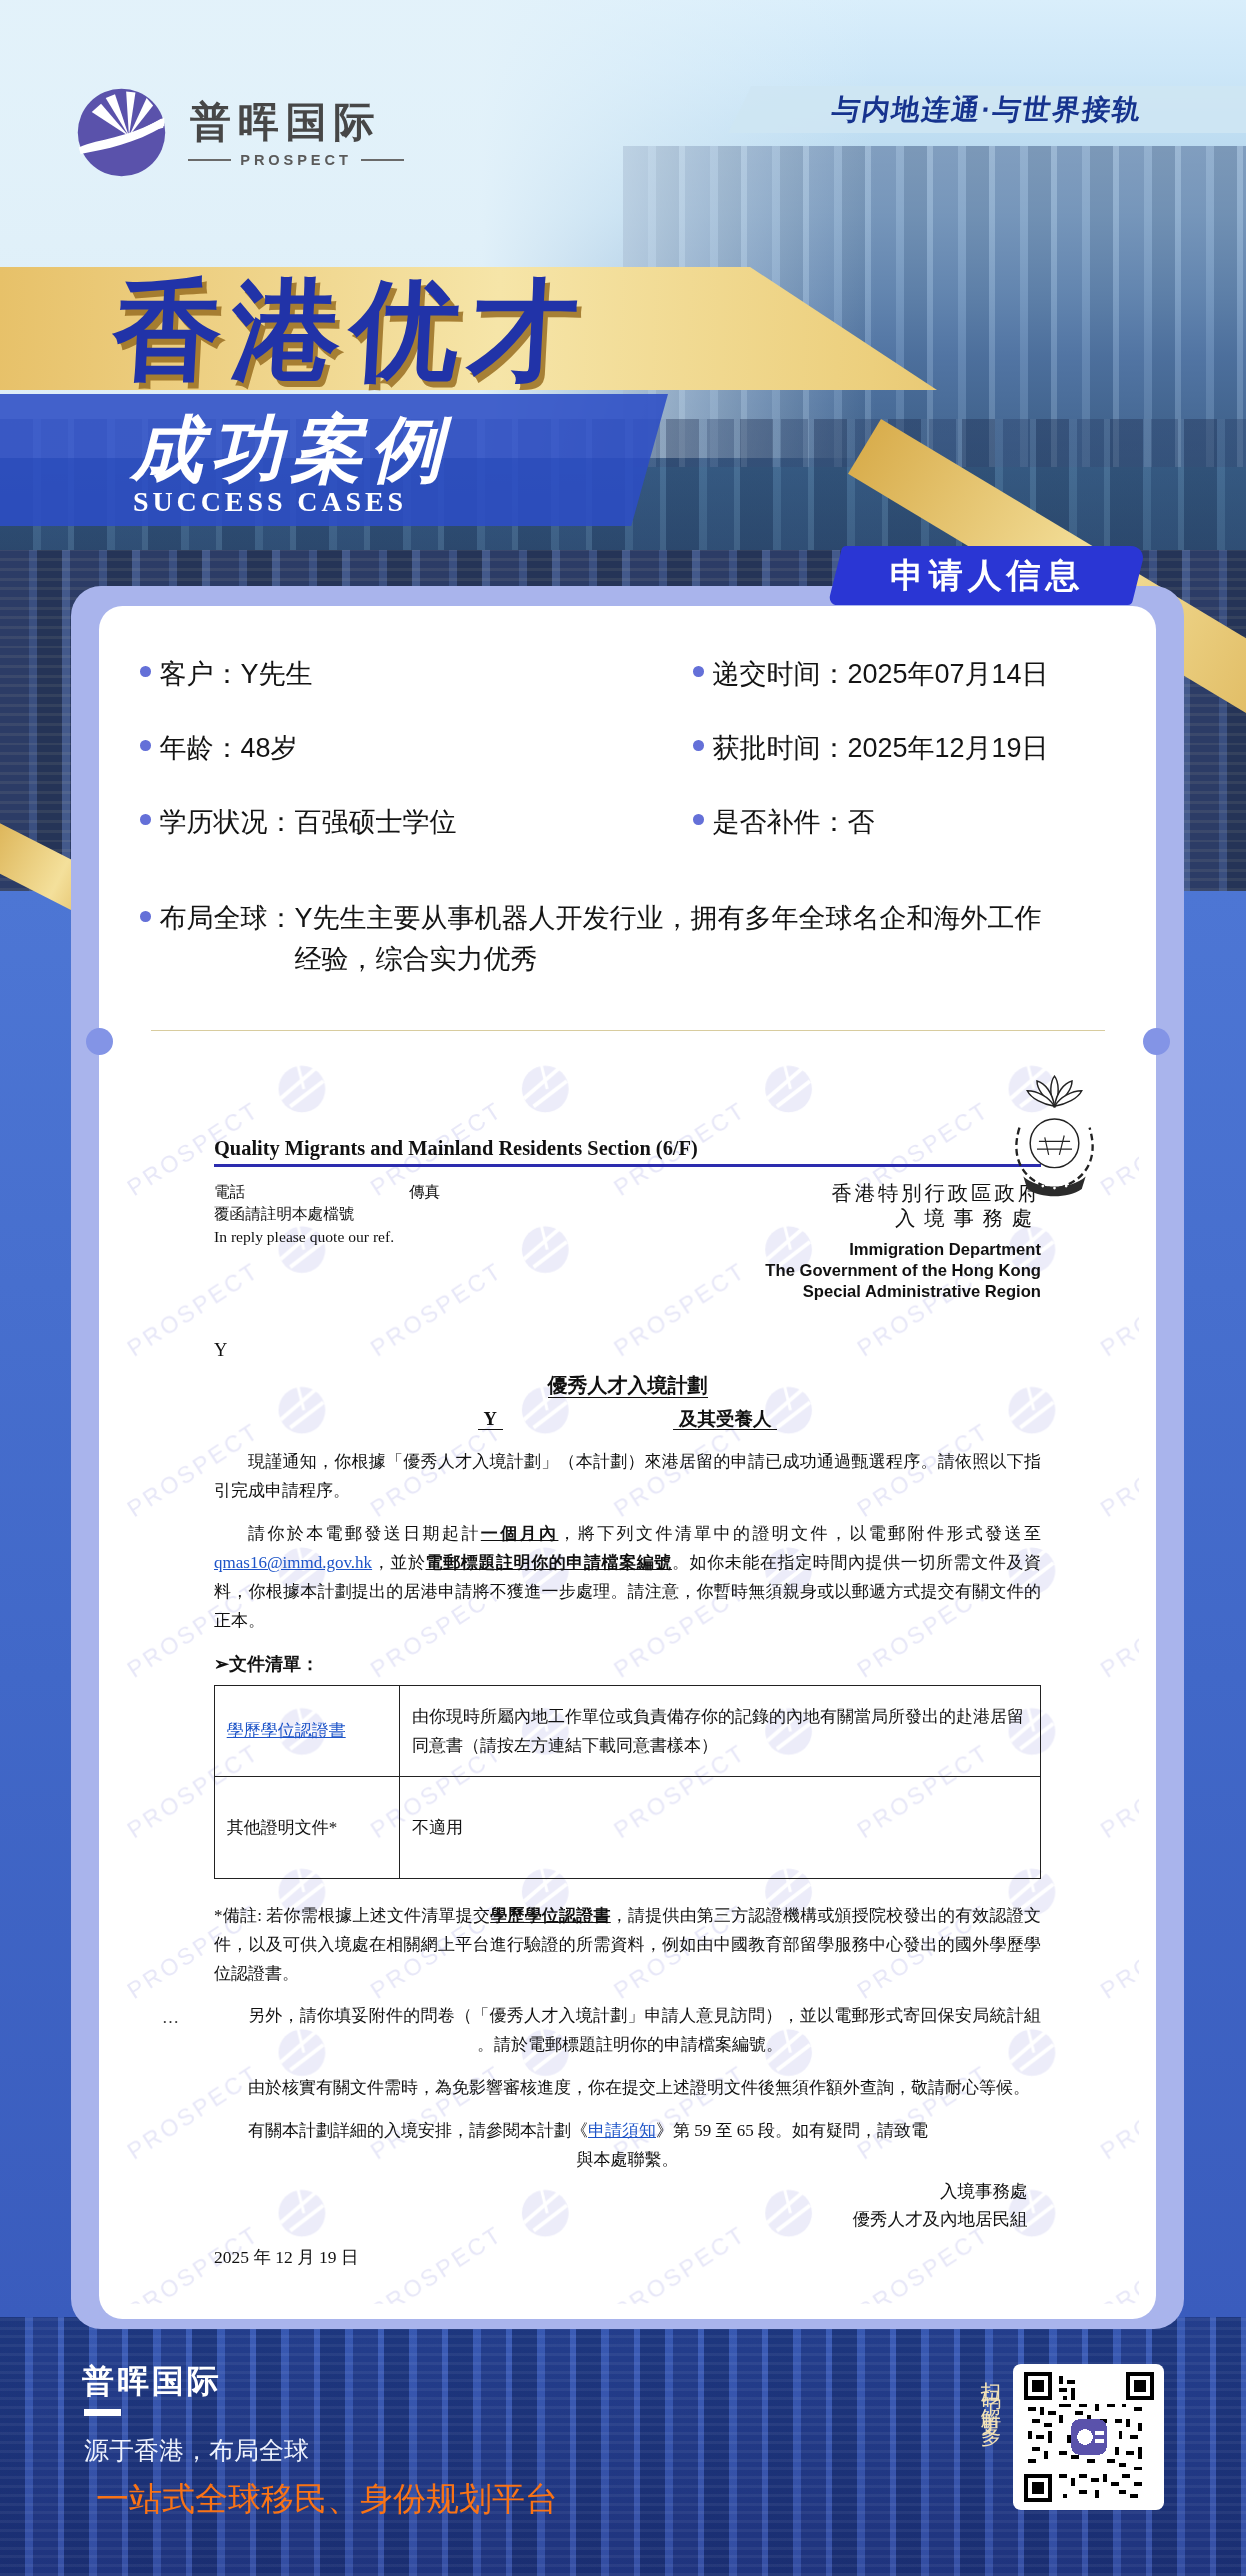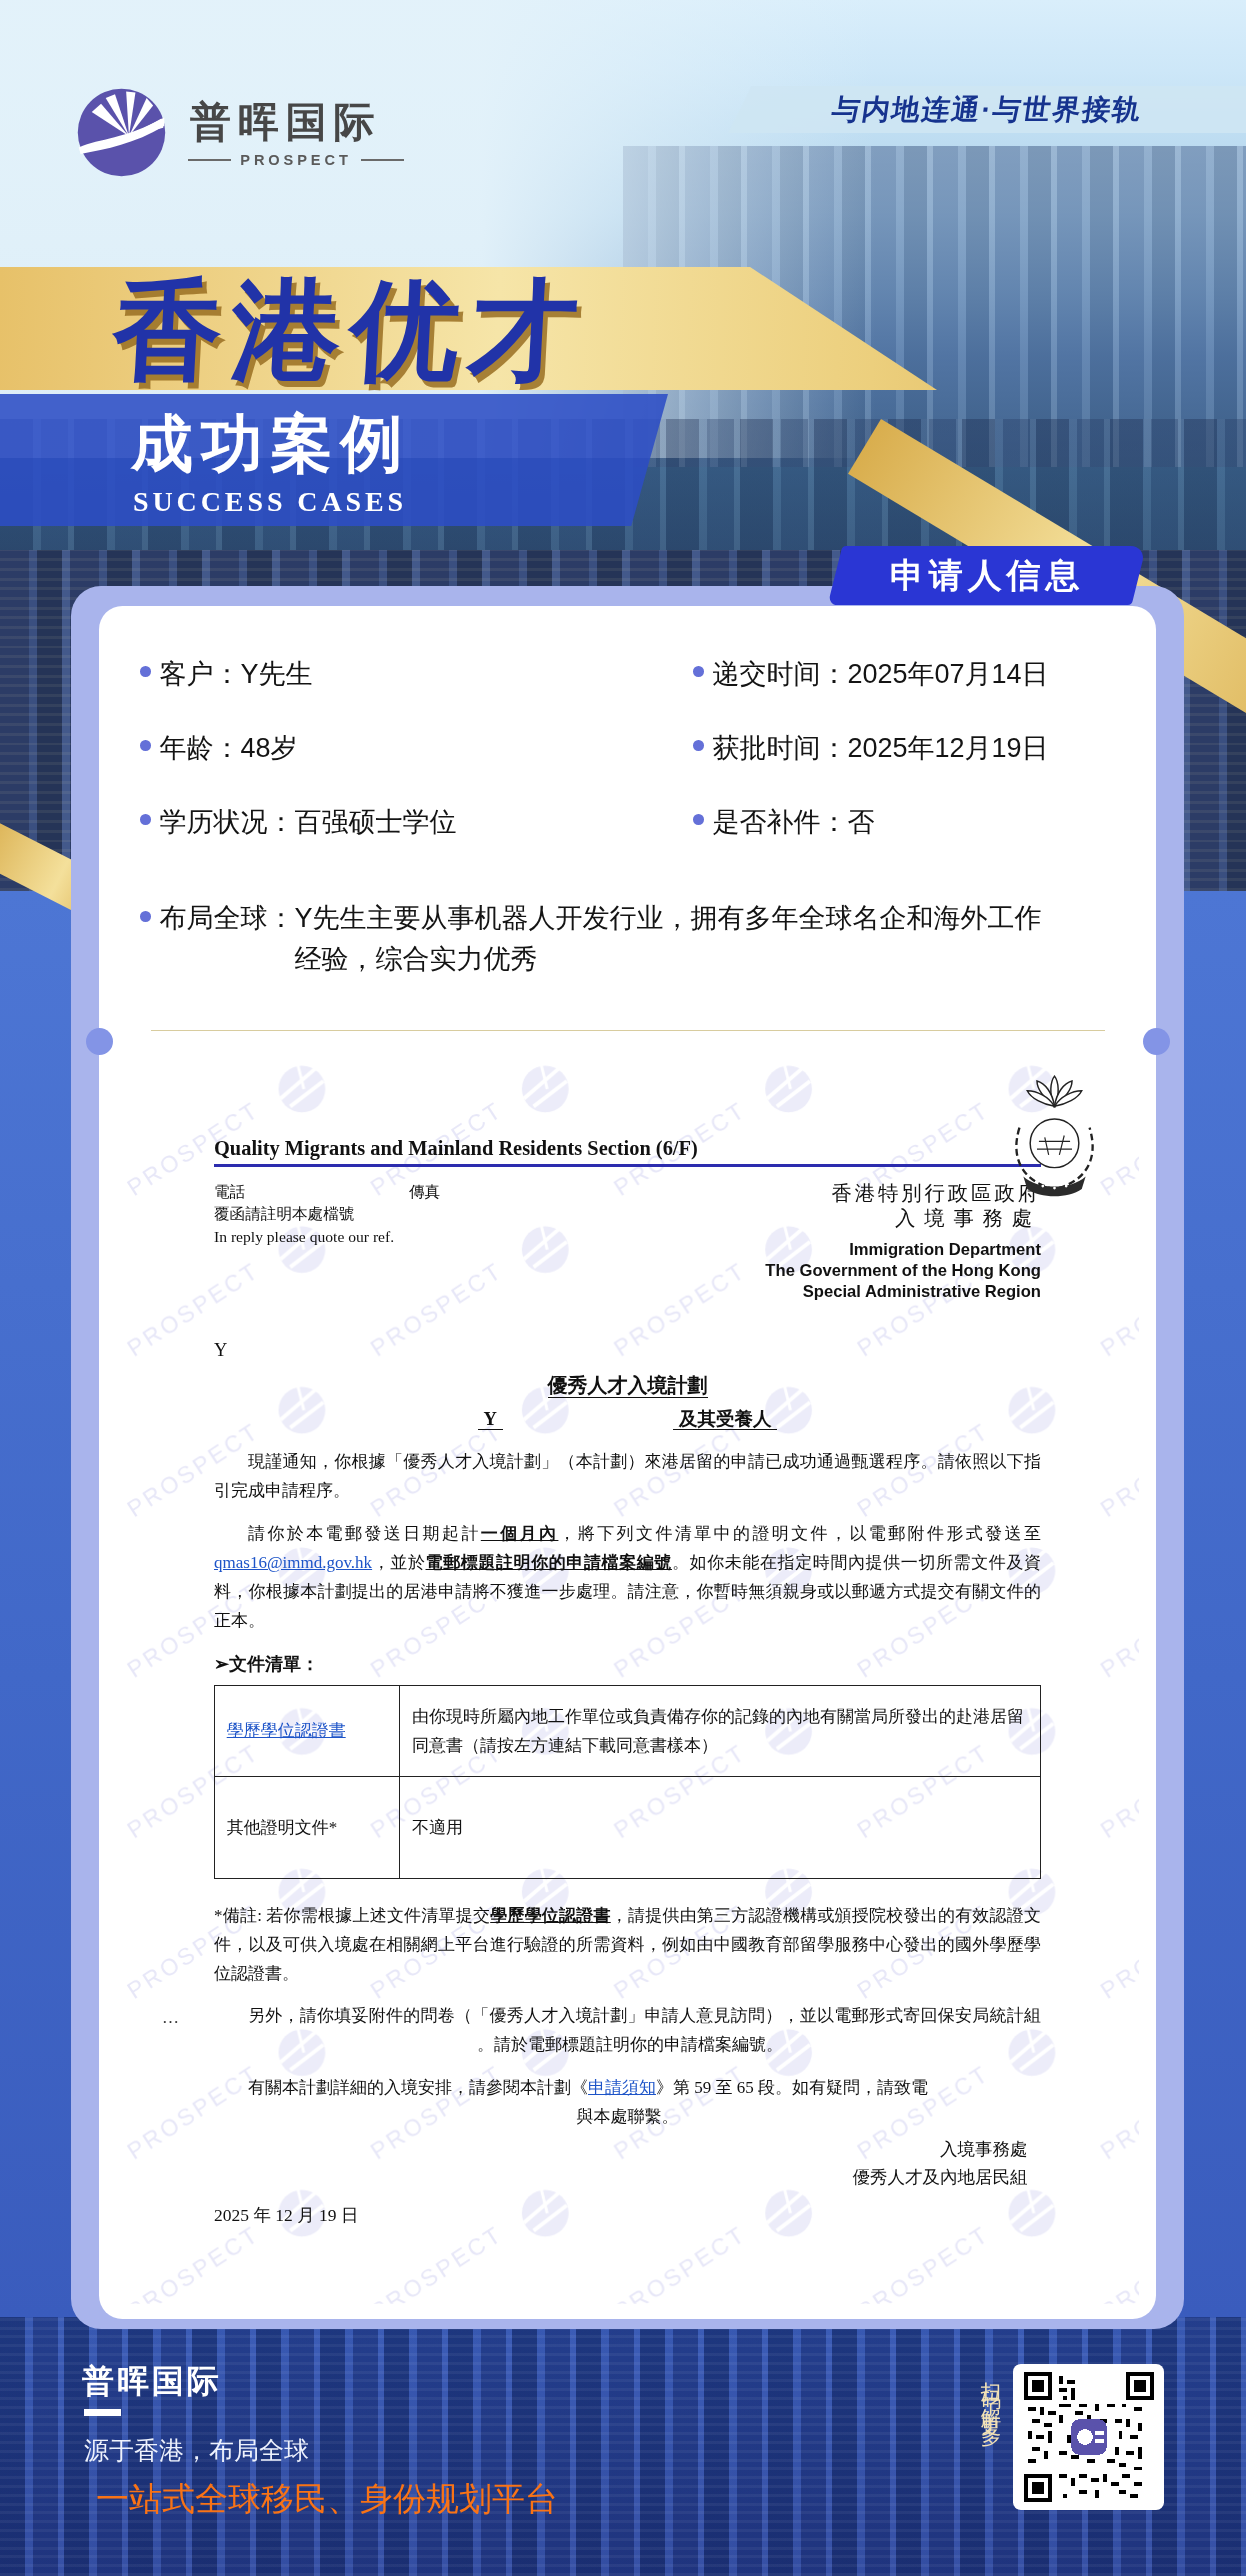--- a/index.html
+++ b/index.html
@@ -47,22 +47,22 @@
     display:flex;align-items:center;justify-content:center;}
   .tagline-band span{font-size:28px;font-weight:800;color:#16338e;letter-spacing:1.9px;transform:skewX(-8deg);}
   .gold-band{position:absolute;left:0;top:267px;width:1246px;height:123px;z-index:2;
     background:linear-gradient(92deg,#e7c169 0%,#f6e5a8 40%,#eccf7d 70%,#d9af4e 100%);
     clip-path:polygon(0 0,60.2% 0,75.2% 100%,0 100%);}
   .main-title{position:absolute;left:113px;top:273px;z-index:3;font-size:109px;line-height:115px;
     font-weight:900;color:#2133a8;letter-spacing:9.7px;transform:skewX(-3deg);
     text-shadow:4.9px 5.8px 0 rgba(153,110,34,.85);}
   .sub-panel{position:absolute;left:0;top:394px;width:668px;height:132px;z-index:2;
     background:rgba(44,77,197,.88);clip-path:polygon(0 0,100% 0,94.5% 100%,0 100%);}
-  .subtitle{position:absolute;left:131px;top:402px;z-index:3;font-size:62px;font-weight:900;
-    color:#fff;letter-spacing:7.8px;}
+  .subtitle{position:absolute;left:131px;top:402px;z-index:3;font-size:72px;font-weight:900;
+    color:#fff;letter-spacing:7.8px;font-style:italic;}
   .subtitle-en{position:absolute;left:133px;top:486px;z-index:3;font-size:28px;font-weight:600;
     color:#fff;letter-spacing:3.9px;font-family:Liberation Serif, serif;}
   .badge{position:absolute;left:835px;top:546px;width:304px;height:59px;z-index:6;
     background:#2a36d4;transform:skewX(-14deg);border-radius:3.9px 15.6px 3.9px 9.7px;
     display:flex;align-items:center;justify-content:center;}
   .badge span{transform:skewX(14deg);color:#fff;font-size:34px;font-weight:900;letter-spacing:4.9px;}
   
   .card-wrap{position:absolute;left:71px;top:586px;width:1113px;height:1743px;z-index:4;
     background:#a9b4ec;border-radius:30px;}
   .card{position:absolute;left:28px;top:19.5px;width:1057px;height:1713px;background:#fff;
@@ -284,20 +284,21 @@
 
         <div class="note">
           <span>*備註: 若你需根據上述文件清單提交</span><span class="bu">學歷學位認證書</span><span>，請提供由第三方認證機構或頒授院校發出的有效認證文件，以及可供入境處在相關網上平台進行驗證的所需資料，例如由中國教育部留學服務中心發出的國外學歷學位認證書。</span>
         </div>
 
         <div class="para p3">
           <span class="gutter">…</span>
           <span>另外，請你填妥附件的問卷（「優秀人才入境計劃」申請人意見訪問），並以電郵形式寄回保安局統計組</span><span class="gap"></span><span>。請於電郵標題註明你的申請檔案編號。</span>
         </div>
 
+        <div class="para">由於核實有關文件需時，為免影響審核進度，你在提交上述證明文件後無須作額外查詢，敬請耐心等候。</div>
 
         <div class="para">
           <span>有關本計劃詳細的入境安排，請參閱本計劃《</span><a class="lnk">申請須知</a><span>》第 59 至 65 段。如有疑問，請致電</span>
         </div>
         <div class="p5c">與本處聯繫。</div>
 
         <div class="sign">
           <div>入境事務處</div>
           <div>優秀人才及內地居民組</div>
         </div>

